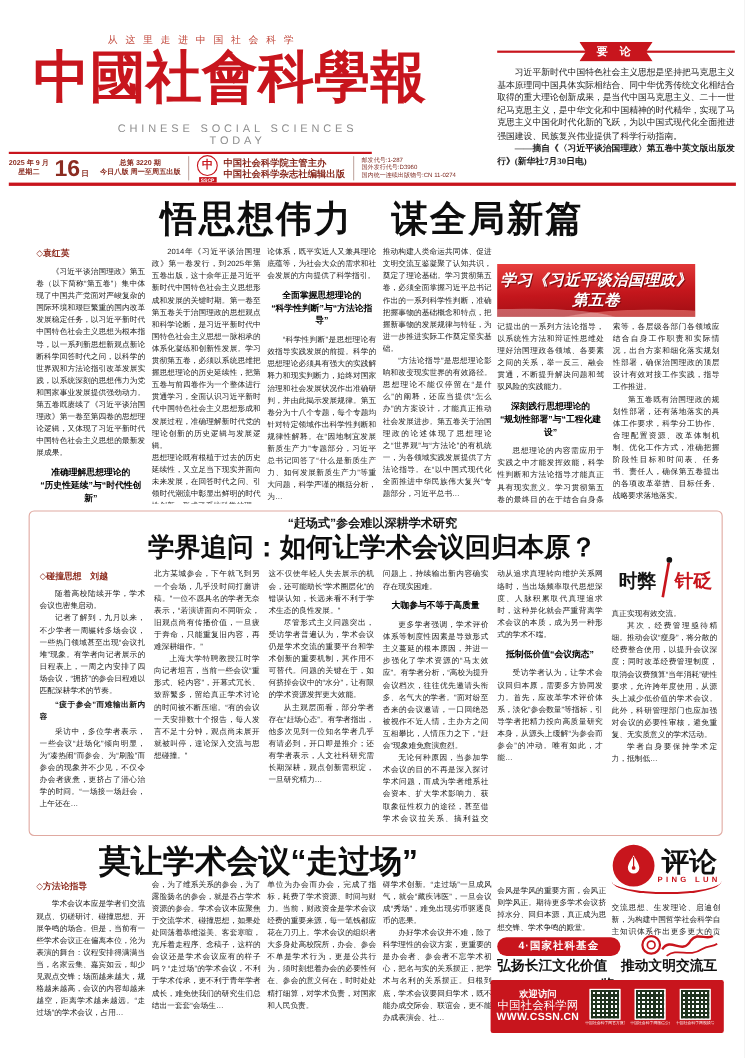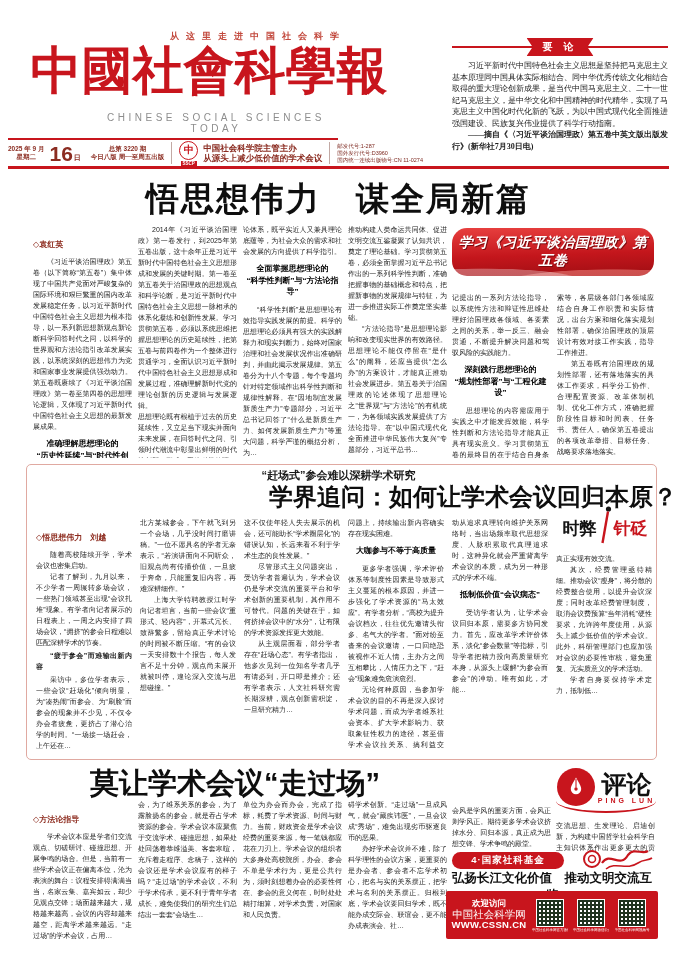--- a/index.html
+++ b/index.html
@@ -1,22 +1,22 @@
 <!DOCTYPE html>
 <html><head>
 <meta charset="utf-8">
 <style>
   html,body{margin:0;padding:0;background:#e9e9e9;}
   .page{position:relative;width:677px;height:962px;background:#ffffff;margin:0 auto;
         font-family:"Liberation Sans","DejaVu Sans",sans-serif;color:#1a1a1a;overflow:hidden;}
   .abs{position:absolute;}
 
   
-  .slogan{left:98px;top:30px;width:248px;text-align:right;font-size:9px;letter-spacing:7px;
-          color:#c2483c;font-weight:bold;}
+  .slogan{left:98px;top:30px;width:248px;text-align:left;font-size:9px;letter-spacing:7px;
+          color:#c2483c;font-weight:normal;}
   .mast-title{left:22px;top:42px;width:374px;text-align:center;font-size:51px;line-height:1.1;
           font-family:"DejaVu Serif","Liberation Serif",serif;font-weight:900;color:#c8151d;}
   .mast-en{left:88px;top:112px;width:256px;text-align:center;font-size:10px;letter-spacing:3.5px;color:#8d8d8d;}
   .rule-left{left:8px;top:138px;width:330px;height:2px;background:#c8151d;}
   .rule-full{left:8px;top:166px;width:661px;height:3px;background:#c8151d;}
 
   .dateline{left:8px;top:141px;width:444px;height:24px;display:flex;align-items:center;color:#8b2c21;}
   .dl-small{font-size:6.5px;line-height:8px;font-weight:bold;text-align:center;}
   .dl-day{font-size:21px;font-weight:900;margin:0 1px 0 5px;line-height:21px;}
   .dl-dayu{font-size:7px;font-weight:bold;align-self:flex-end;margin-bottom:2px;}
@@ -44,34 +44,34 @@
   
   .headline1{left:0;top:177px;width:677px;text-align:center;font-size:33px;font-weight:900;
        letter-spacing:2px;color:#0e0e0e;}
   .col{position:absolute;width:99px;font-size:7px;line-height:11px;text-align:justify;
        color:#1c1c1c;overflow:hidden;}
   .col .para{text-indent:2em;margin:0;}
   .col .cont{text-indent:0;margin:0;}
   .col .lead{font-weight:bold;text-indent:2em;margin:2px 0;}
   .col .subhead{font-weight:bold;text-align:center;text-indent:0;font-size:8px;line-height:11.5px;
        margin:6px 0;color:#000;}
-  .col .byline{color:#8d2b1e;font-weight:bold;text-indent:0;margin:15px 0 6px;font-size:8px;}
-
-  .study-banner{left:452px;top:228px;width:202px;height:48px;display:flex;align-items:center;justify-content:center;
+  .col .byline{color:#8d2b1e;font-weight:bold;text-indent:0;margin:1px 0 6px;font-size:8px;}
+
+  .study-banner{left:452px;top:240px;width:180px;height:48px;display:flex;align-items:center;justify-content:center;
        background:
          radial-gradient(120% 60% at 15% 108%, rgba(255,255,255,.32) 0 38%, transparent 40%),
          radial-gradient(130% 70% at 80% 115%, rgba(255,160,150,.45) 0 40%, transparent 42%),
          linear-gradient(178deg,#e8403f 0%,#c4161c 55%,#9f0e13 100%);
        color:#fff;font-weight:900;font-style:italic;font-size:14px;letter-spacing:.5px;
-       text-shadow:1px 1px 0 #7a0a0e;text-align:center;border-radius:15px;}
+       text-shadow:1px 1px 0 #7a0a0e;text-align:center;}
 
   
   .mid-box{left:26px;top:464px;width:629px;height:294px;border:1px solid #e0a9a1;border-radius:5px;}
   .kicker{left:0;top:468px;width:677px;text-align:center;font-size:11px;font-weight:bold;color:#1a1a1a;}
-  .headline2{left:0;top:481px;width:677px;text-align:right;font-size:24px;font-weight:900;color:#0e0e0e;}
+  .headline2{left:0;top:481px;width:677px;text-align:center;font-size:24px;font-weight:900;color:#0e0e0e;}
   .shibi{left:556px;top:506px;width:98px;height:44px;display:flex;align-items:center;justify-content:center;gap:2px;}
   .shibi .t1{font-size:17px;font-weight:900;color:#141414;}
   .shibi .t2{font-size:17px;font-weight:900;color:#c8151d;}
 
   
   .headline3{left:90px;top:764px;width:512px;font-size:29px;font-weight:900;color:#0e0e0e;}
   .pinglun{left:548px;top:757px;width:116px;height:60px;display:flex;align-items:center;justify-content:center;gap:3px;}
   .pl-circle{width:38px;height:38px;background:#c8151d;border-radius:50%;display:flex;
        align-items:center;justify-content:center;flex:0 0 auto;}
   .pl-right{display:flex;flex-direction:column;align-items:center;}
@@ -117,21 +117,21 @@
       <div>总第 3220 期</div>
       <div>今日八版  周一至周五出版</div>
     </div>
     <div class="vdiv"></div>
     <div class="sscp">
       <div class="sscp-circle">中</div>
       <div class="sscp-abbr">SSCP</div>
     </div>
     <div class="publisher">
       <div>中国社会科学院主管主办</div>
-      <div>从源头上减少低价值的学术会议</div>
+      <div>中国社会科学杂志社编辑出版</div>
     </div>
     <div class="vdiv"></div>
     <div class="codes">
       <div>邮发代号:1-287</div>
       <div>国外发行代号:D3960</div>
       <div>国内统一连续出版物号:CN 11-0274</div>
     </div>
   </div>
   <div class="abs rule-full"></div>
 
@@ -181,21 +181,21 @@
     <span class="t1">时弊</span>
     <span>
       <svg width="13" height="40" viewBox="0 0 13 40">
         <circle cx="9.5" cy="3" r="2.6" fill="#141414"></circle>
         <line x1="9" y1="5.5" x2="3.5" y2="37" stroke="#c8151d" stroke-width="2.4"></line>
       </svg>
     </span>
     <span class="t2">针砭</span>
   </div>
   <div class="col" style="left:36px;top:517px;height:233px;width:96px">
-      <div class="byline">◇悟思想伟力　刘越</div>
+      <div class="byline">◇碰撞思想　刘越</div>
       <div class="para">随着高校陆续开学，学术会议也密集启动。</div>
       <div class="para">记者了解到，九月以来，不少学者一周辗转多场会议，一些热门领域甚至出现“会议扎堆”现象。有学者向记者展示的日程表上，一周之内安排了四场会议，“拥挤”的参会日程难以匹配深耕学术的节奏。</div>
       <div class="lead">“疲于参会”而难输出新内容</div>
       <div class="para">采访中，多位学者表示，一些会议“赶场化”倾向明显，为“凑热闹”而参会、为“刷脸”而参会的现象并不少见，不仅令办会者疲惫，更挤占了潜心治学的时间。“一场接一场赶会，上午还在…</div>
     </div>
   <div class="col" style="left:140px;top:517px;height:233px;width:96px">
       <div class="cont">北方某城参会，下午就飞到另一个会场，几乎没时间打磨讲稿。”一位不愿具名的学者无奈表示，“若演讲面向不同听众，旧观点尚有传播价值，一旦疲于奔命，只能重复旧内容，再难深耕细作。”</div>
       <div class="para">上海大学特聘教授江时学向记者坦言，当前一些会议“重形式、轻内容”，开幕式冗长、致辞繁多，留给真正学术讨论的时间被不断压缩。“有的会议一天安排数十个报告，每人发言不足十分钟，观点尚未展开就被叫停，遑论深入交流与思想碰撞。”</div>
     </div>
   <div class="col" style="left:244px;top:517px;height:233px;width:96px">

